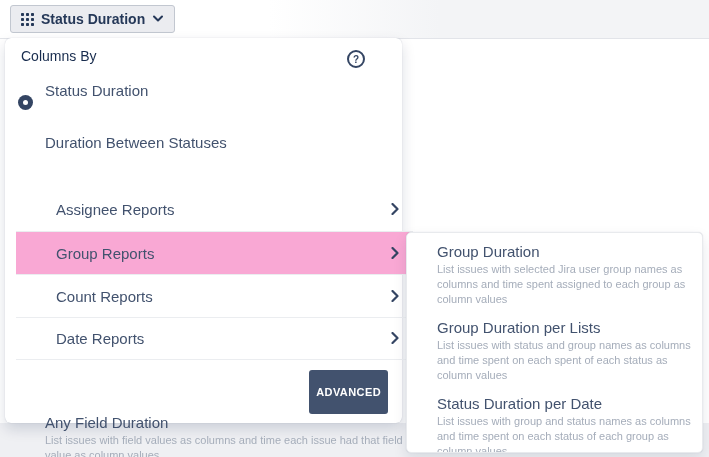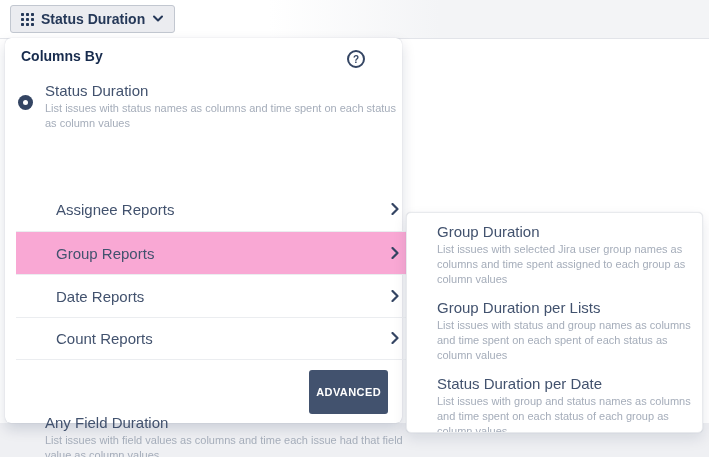--- a/index.html
+++ b/index.html
@@ -25,21 +25,21 @@
   }
   .dd-button svg{display:block;}
   
   .dropdown-panel{
     position:absolute;left:5px;top:38px;width:397px;height:385px;box-sizing:border-box;
     background:#ffffff;border-radius:6px;
     box-shadow:0 6px 14px rgba(9,30,66,0.15),0 0 1px rgba(9,30,66,0.25);
   }
   .dd-heading{
     position:absolute;left:16px;top:10px;
-    font-size:14px;font-weight:bold;color:#172b4d;
+    font-size:14px;font-weight:normal;color:#172b4d;
   }
   .help-icon{
     position:absolute;right:37px;top:12px;width:14px;height:14px;
     border:2px solid #344563;border-radius:50%;
     color:#344563;font-size:10px;font-weight:bold;
     display:flex;align-items:center;justify-content:center;cursor:pointer;
   }
   .radio-item{position:absolute;left:0;width:100%;box-sizing:border-box;padding:0 36px 0 40px;cursor:pointer;}
   .radio-item .ri-title{font-size:15px;line-height:17px;color:#42526e;}
   .ri-desc,.af-desc,.sm-desc{
@@ -63,21 +63,21 @@
   .menu-row.hovered{background:#f9a8d4;text-align:right;}
   .any-field{position:absolute;left:0;top:330px;width:100%;box-sizing:border-box;padding:0 14px 0 40px;cursor:pointer;}
   .af-title{font-size:15px;line-height:17px;color:#42526e;margin-top:46px;}
   .adv-badge{
     position:absolute;right:14px;top:2px;
     background:#42526e;color:#ffffff;font-size:11px;font-weight:bold;letter-spacing:0.4px;
     padding:16px 7px;border-radius:3px;
   }
   
   .submenu-panel{
-    position:absolute;left:406px;top:212px;width:297px;height:221px;box-sizing:border-box;
+    position:absolute;left:406px;top:232px;width:297px;height:221px;box-sizing:border-box;
     background:#ffffff;border:1px solid #e8eaed;border-radius:5px;
     box-shadow:0 6px 14px rgba(9,30,66,0.10),0 0 1px rgba(9,30,66,0.18);
     padding:10px 12px 8px 30px;overflow:hidden;
   }
   .sm-item{margin-bottom:12px;cursor:pointer;}
   .sm-title{font-size:15px;line-height:17px;color:#42526e;}
 </style>
 </head>
 <body>
 
@@ -109,54 +109,53 @@
 </div>
 
 <div class="dropdown-panel">
 
   <div class="dd-heading">Columns By</div>
   <div class="help-icon">?</div>
 
   <div class="radio-item" style="top:44px;">
     <span class="radio-dot"></span>
     <div class="ri-title">Status Duration</div>
-    <div class="ri-desc">List issues with status names as columns and time spent on each status
-as column values</div>
   </div>
 
   <div class="radio-item" style="top:96px;">
+    <div class="ri-title">Duration Between Statuses</div>
   </div>
 
   <div class="menu-rows">
     <div class="menu-row">
       <span>Assignee Reports</span>
       <span>
         <svg width="8" height="12" viewBox="0 0 8 12">
             <path d="M1.5 1 L6.5 6 L1.5 11" fill="none" stroke="#344563" stroke-width="2.2" stroke-linecap="round" stroke-linejoin="round"></path>
           </svg>
       </span>
     </div>
     <div class="menu-row hovered">
       <span>Group Reports</span>
       <span>
         <svg width="8" height="12" viewBox="0 0 8 12">
             <path d="M1.5 1 L6.5 6 L1.5 11" fill="none" stroke="#344563" stroke-width="2.2" stroke-linecap="round" stroke-linejoin="round"></path>
           </svg>
       </span>
     </div>
     <div class="menu-row">
-      <span>Date Reports</span>
+      <span>Count Reports</span>
       <span>
         <svg width="8" height="12" viewBox="0 0 8 12">
             <path d="M1.5 1 L6.5 6 L1.5 11" fill="none" stroke="#344563" stroke-width="2.2" stroke-linecap="round" stroke-linejoin="round"></path>
           </svg>
       </span>
     </div>
     <div class="menu-row">
-      <span>Count Reports</span>
+      <span>Date Reports</span>
       <span>
         <svg width="8" height="12" viewBox="0 0 8 12">
             <path d="M1.5 1 L6.5 6 L1.5 11" fill="none" stroke="#344563" stroke-width="2.2" stroke-linecap="round" stroke-linejoin="round"></path>
           </svg>
       </span>
     </div>
   </div>
 
   <div class="any-field">
     <div class="af-title">Any Field Duration</div>

